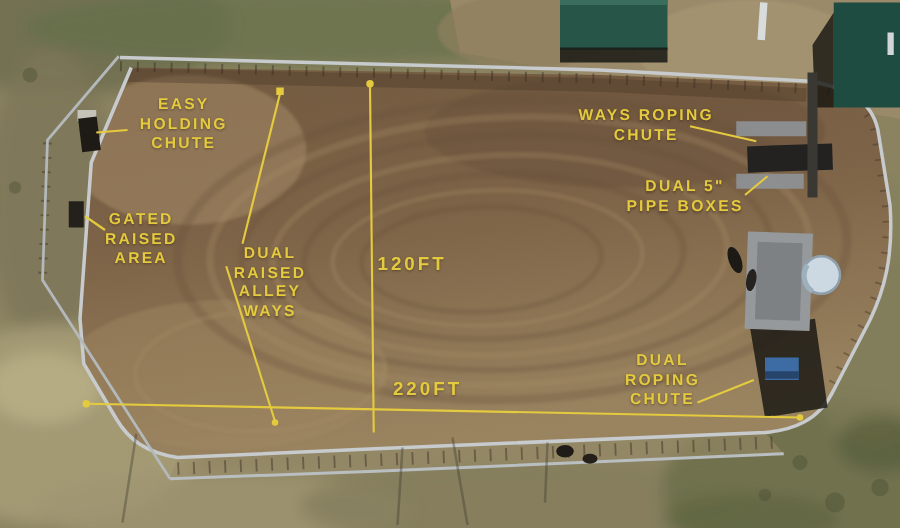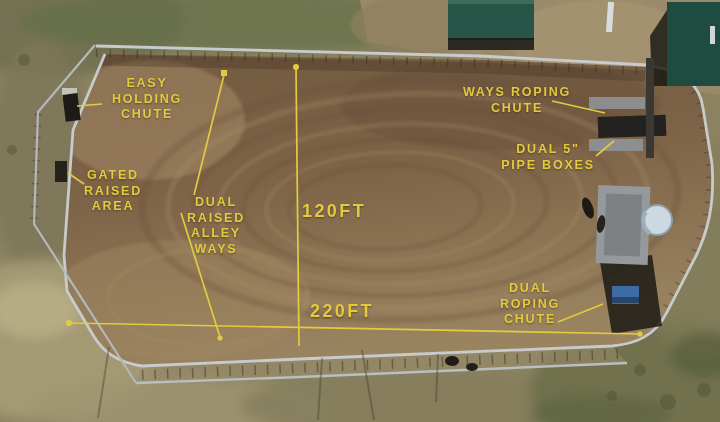--- a/index.html
+++ b/index.html
@@ -4,21 +4,21 @@
 <style>
   html,body{margin:0;padding:0;background:#222;}
   .stage{position:relative;width:720px;height:422px;overflow:hidden;
          font-family:"Liberation Sans",sans-serif;}
   .stage svg{position:absolute;inset:0;display:block;}
   .label{position:absolute;color:var(--annotation-yellow,#e4ca3e);
          font:700 12.5px/15.5px "Liberation Sans",sans-serif;
          letter-spacing:1.8px;text-align:center;transform:translateX(-50%);
          white-space:nowrap;text-shadow:0 1px 2px rgba(40,25,5,.45);}
   .label.left-anchor{transform:none;text-align:left;}
-  .label.dim{font-size:18px;letter-spacing:2.4px;}
+  .label.dim{font-size:15px;letter-spacing:2.4px;}
 </style>
 </head>
 <body>
 
 <div class="stage">
 
   <svg width="720" height="422" viewBox="0 0 720 422">
     <defs>
       <filter id="soft" x="-40%" y="-40%" width="180%" height="180%">
           <feGaussianBlur stdDeviation="6"></feGaussianBlur>

